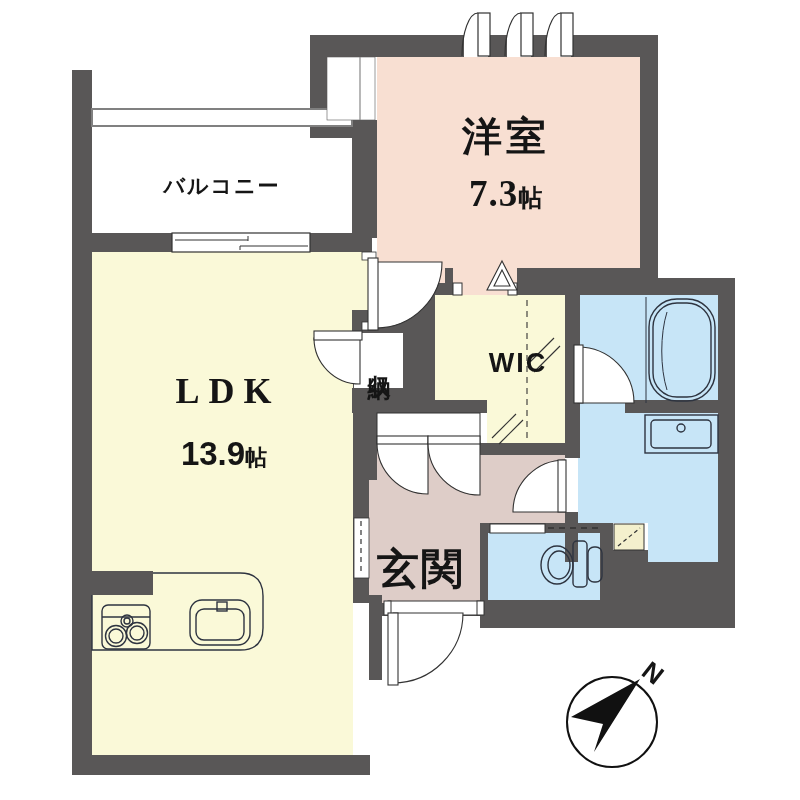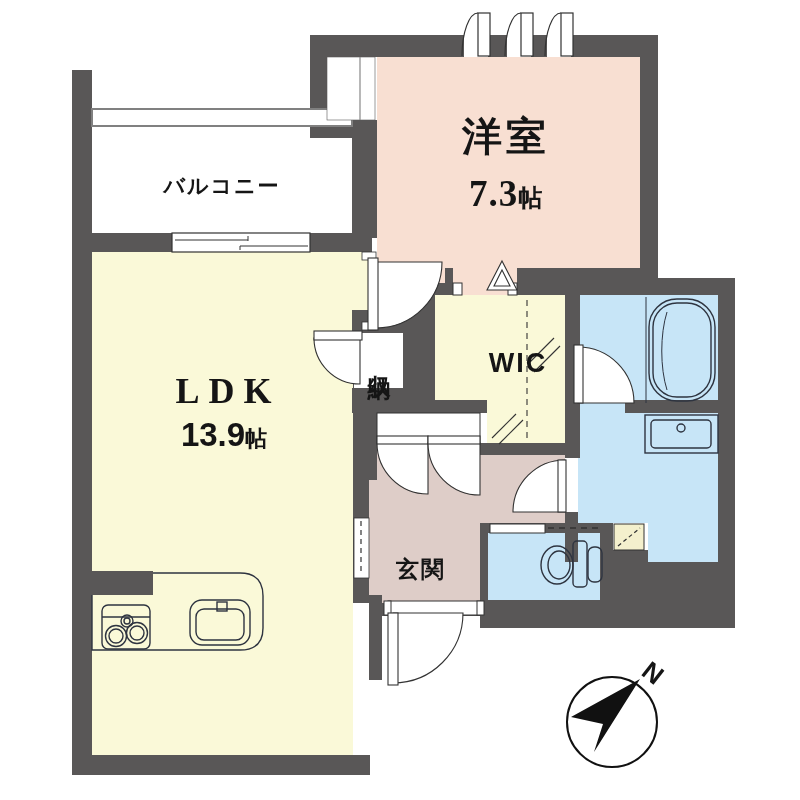--- a/index.html
+++ b/index.html
@@ -6,25 +6,25 @@
   #canvas{position:relative;width:800px;height:800px;background:#ffffff;overflow:hidden;
           font-family:"Liberation Sans","DejaVu Sans",sans-serif;}
   #plan-svg{position:absolute;left:0;top:0;}
   .label{position:absolute;transform:translate(-50%,-50%);font-weight:bold;color:#151515;
          white-space:nowrap;text-align:center;line-height:1;}
   .lbl-balcony{font-size:21px;letter-spacing:2px;}
   .lbl-room-name{font-size:40px;letter-spacing:4px;}
   .lbl-area{font-size:37px;letter-spacing:1px;}
   .lbl-area .unit{font-size:24px;}
   .lbl-ldk{font-size:36px;letter-spacing:9px;font-family:Liberation Serif, serif;}
-  .lbl-ldk-area{font-size:33px;}
+  .lbl-ldk-area{font-size:33px;margin-top:19px;}
   .lbl-ldk-area .unit{font-size:22px;}
   .lbl-wic{font-size:27px;letter-spacing:2px;}
   .lbl-storage{font-size:23px;writing-mode:vertical-rl;text-orientation:upright;letter-spacing:4px;}
-  .lbl-genkan{font-size:23px;letter-spacing:2px;}
+  .lbl-genkan{font-size:42px;letter-spacing:2px;}
   .lbl-north{font-size:26px;transform:translate(-50%,-50%) rotate(38deg);}
 </style>
 </head>
 <body>
 
 <div id="canvas">
 
 <svg id="plan-svg" width="800" height="800" viewBox="0 0 800 800">
 
   <g>

